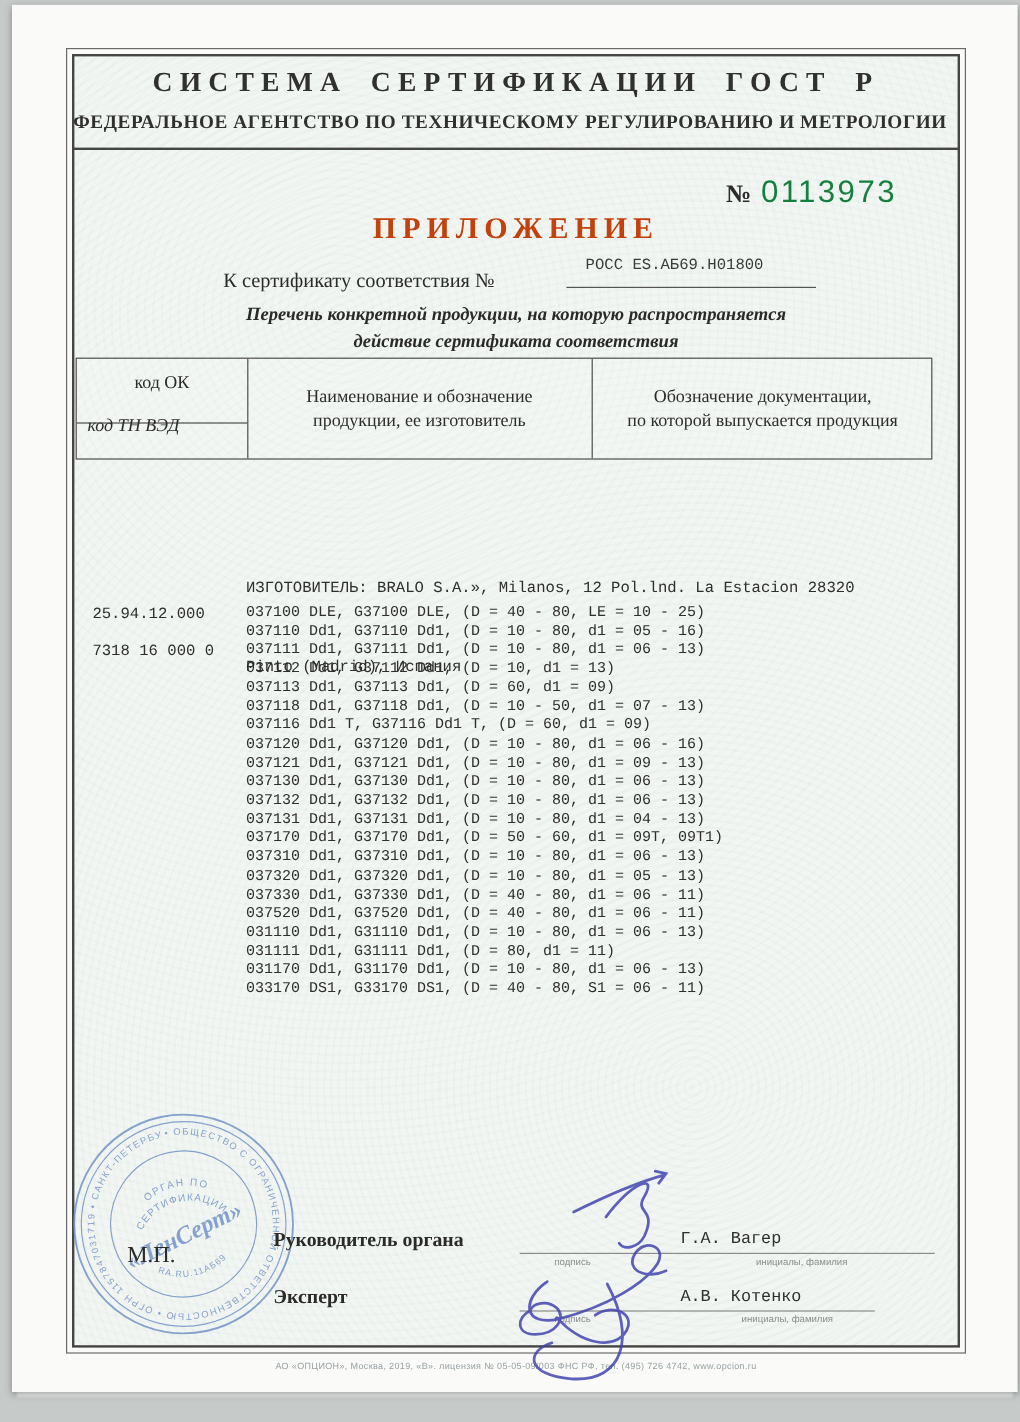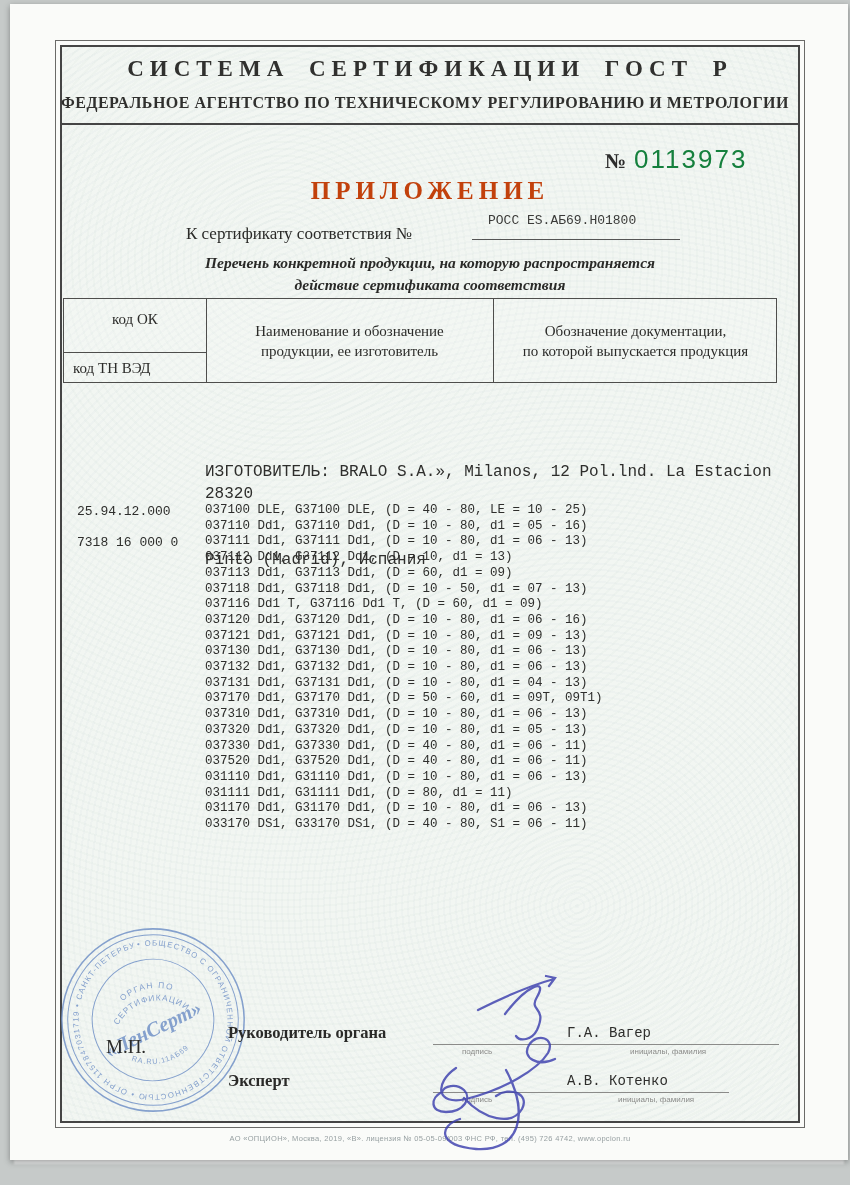--- a/index.html
+++ b/index.html
@@ -77,27 +77,27 @@
   
   .tbl{
     position:absolute;left:53px;top:294px;width:714px;height:85px;
     border:1px solid #4e4e4c;box-sizing:border-box;background:rgba(255,255,255,.12);
   }
   .tbl .v1{position:absolute;left:142px;top:0;bottom:0;width:0;border-left:1px solid #4e4e4c;}
   .tbl .v2{position:absolute;left:429px;top:0;bottom:0;width:0;border-left:1px solid #4e4e4c;}
   .tbl .h1{position:absolute;left:0;top:53px;width:142px;height:0;border-top:1px solid #4e4e4c;}
   .cell{position:absolute;font-size:15px;color:#2c2c2a;}
   .c-ok{left:9px;top:12px;margin-left:39px;}
-  .c-tnved{left:9px;top:61px;}
+  .c-tnved{left:9px;top:48px;font-style:italic;}
   .c-mid{left:142px;top:22px;width:287px;text-align:center;line-height:20px;}
   .c-right{left:429px;top:22px;width:285px;text-align:center;line-height:20px;}
   .mono{font-family:"Liberation Mono", monospace;}
   .manufacturer{
-    position:absolute;left:195px;top:413px;width:580px;
-    font-family:"Liberation Mono", monospace;font-size:16px;color:#2e2e2c;line-height:22px;
+    position:absolute;left:195px;top:431px;width:580px;
+    font-family:"Liberation Mono", monospace;font-size:13px;color:#2e2e2c;line-height:22px;
     white-space:pre-wrap;
   }
   .codes{position:absolute;left:67px;top:500px;font-family:"Liberation Mono", monospace;
     font-size:13px;color:#2e2e2c;}
   .codes .tnved{position:absolute;left:0;top:31px;width:160px;}
   .product-list{
     position:absolute;left:195px;top:499px;width:600px;
     font-family:"Liberation Mono", monospace;font-size:12.5px;color:#2e2e2c;
   }
   .product-list div{line-height:15.7px;white-space:pre;}

